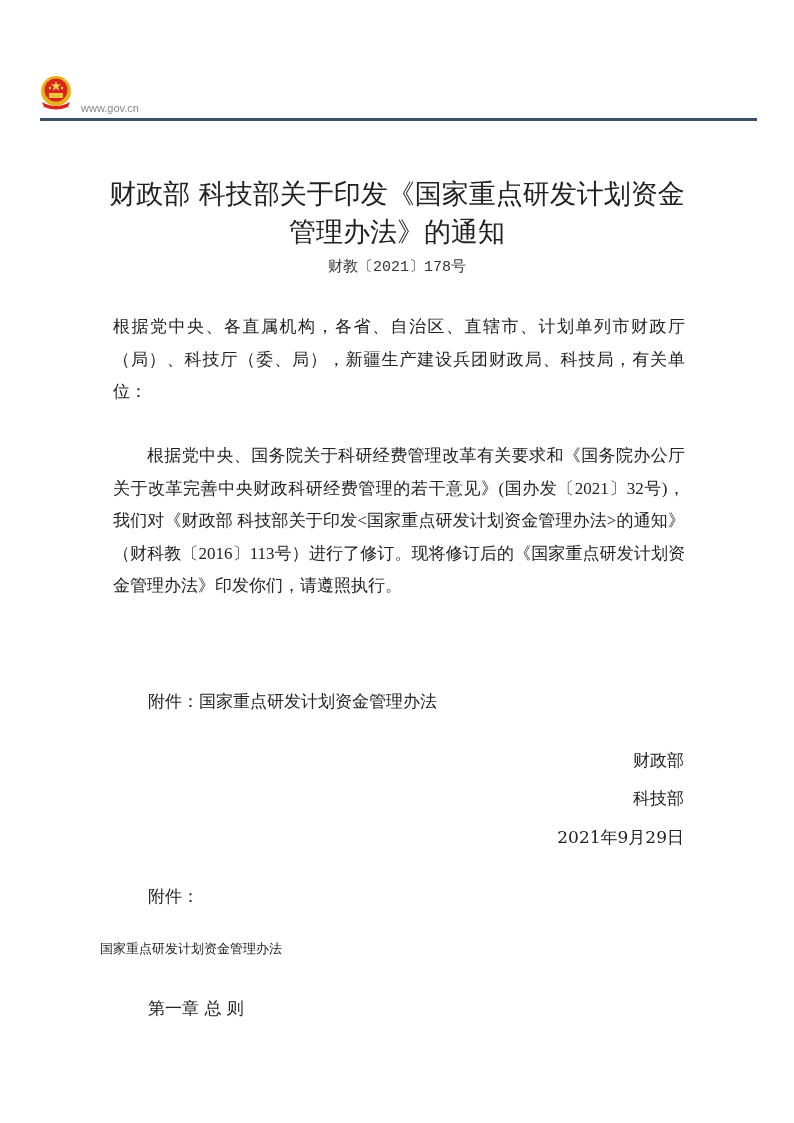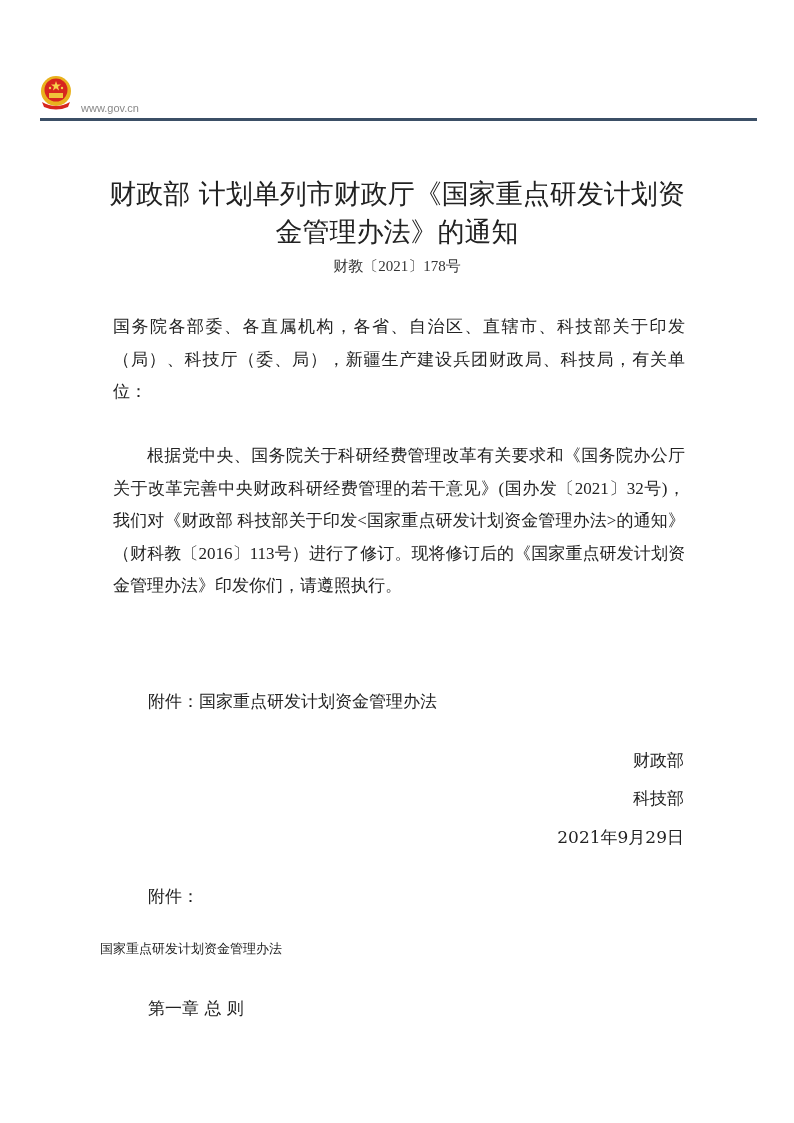--- a/index.html
+++ b/index.html
@@ -8,21 +8,21 @@
   .header { position: absolute; left: 0; top: 0; width: 794px; height: 125px; }
   .emblem { position: absolute; left: 38px; top: 74px; width: 36px; height: 38px; }
   .site-name { position: absolute; left: 80px; top: 76px; font-family: "DejaVu Sans", sans-serif;
                font-weight: bold; font-size: 19px; color: #c8102e; letter-spacing: 0px; white-space: nowrap; }
   .site-url { position: absolute; left: 81px; top: 102px; font-family: Liberation Sans, sans-serif;
               font-size: 11px; color: #888; }
   .rule { position: absolute; left: 40px; top: 118px; width: 717px; height: 3px; background: #3b4f66; }
   .title { position: absolute; left: 100px; top: 175px; width: 594px; text-align: center;
            font-size: 27px; line-height: 38px; color: #222; }
   .docno { position: absolute; left: 100px; top: 257px; width: 594px; text-align: center;
-           font-family: Liberation Serif, serif; font-size: 15px; color: #333; }
+           font-family: Liberation Mono, monospace; font-size: 15px; color: #333; }
   .para { position: absolute; left: 113px; width: 572px; font-size: 17px; line-height: 32.5px;
           color: #222; text-align: justify; }
   .p1 { top: 310px; }
   .p2 { top: 440px; text-indent: 34px; font-family: Liberation Serif, serif; }
   .attach-line { position: absolute; left: 148px; top: 690px; font-size: 17px; }
   .sign { position: absolute; right: 110px; font-size: 17px; text-align: right; }
   .s1 { top: 749px; margin-left: 8px; } .s2 { top: 787px; text-align: center; } .s3 { top: 826px; }
   .attach-head { position: absolute; left: 148px; top: 885px; font-size: 17px; }
   .rules-title { position: absolute; left: 100px; top: 940px; width: 594px; font-size: 13px; font-family: Liberation Serif, serif; }
   .chapter { position: absolute; left: 148px; top: 997px; font-size: 17px; }
@@ -37,24 +37,24 @@
     <polygon points="18,7 19.2,10.6 23,10.6 20,12.8 21.1,16.4 18,14.2 14.9,16.4 16,12.8 13,10.6 16.8,10.6" fill="#f7d24b"></polygon>
     <circle cx="12" cy="14" r="1.2" fill="#f7d24b"></circle>
     <circle cx="24" cy="14" r="1.2" fill="#f7d24b"></circle>
     <rect x="11" y="19" width="14" height="5" fill="#f0c23a"></rect>
     <path d="M4 28 Q18 36 32 28 L30 33 Q18 38 6 33 Z" fill="#d7261e"></path>
   </svg>
   <div class="site-url">www.gov.cn</div>
   <div class="rule"></div>
 </div>
 
-<div class="title">财政部 计划单列市财政厅《国家重点研发计划资金管理办法》的通知</div>
+<div class="title">财政部 科技部关于印发《国家重点研发计划资金管理办法》的通知</div>
 <div class="docno">财教〔2021〕178号</div>
 
-<div class="para p1">国务院各部委、各直属机构，各省、自治区、直辖市、科技部关于印发（局）、科技厅（委、局），新疆生产建设兵团财政局、科技局，有关单位：</div>
+<div class="para p1">根据党中央、各直属机构，各省、自治区、直辖市、计划单列市财政厅（局）、科技厅（委、局），新疆生产建设兵团财政局、科技局，有关单位：</div>
 <div class="para p2">根据党中央、国务院关于科研经费管理改革有关要求和《国务院办公厅关于改革完善中央财政科研经费管理的若干意见》(国办发〔2021〕32号)，我们对《财政部 科技部关于印发&lt;国家重点研发计划资金管理办法&gt;的通知》（财科教〔2016〕113号）进行了修订。现将修订后的《国家重点研发计划资金管理办法》印发你们，请遵照执行。</div>
 
 <div class="attach-line">附件：国家重点研发计划资金管理办法</div>
 
 <div class="sign s1">财政部</div>
 <div class="sign s2">科技部</div>
 <div class="sign s3">2021年9月29日</div>
 
 <div class="attach-head">附件：</div>
 <div class="rules-title">国家重点研发计划资金管理办法</div>

